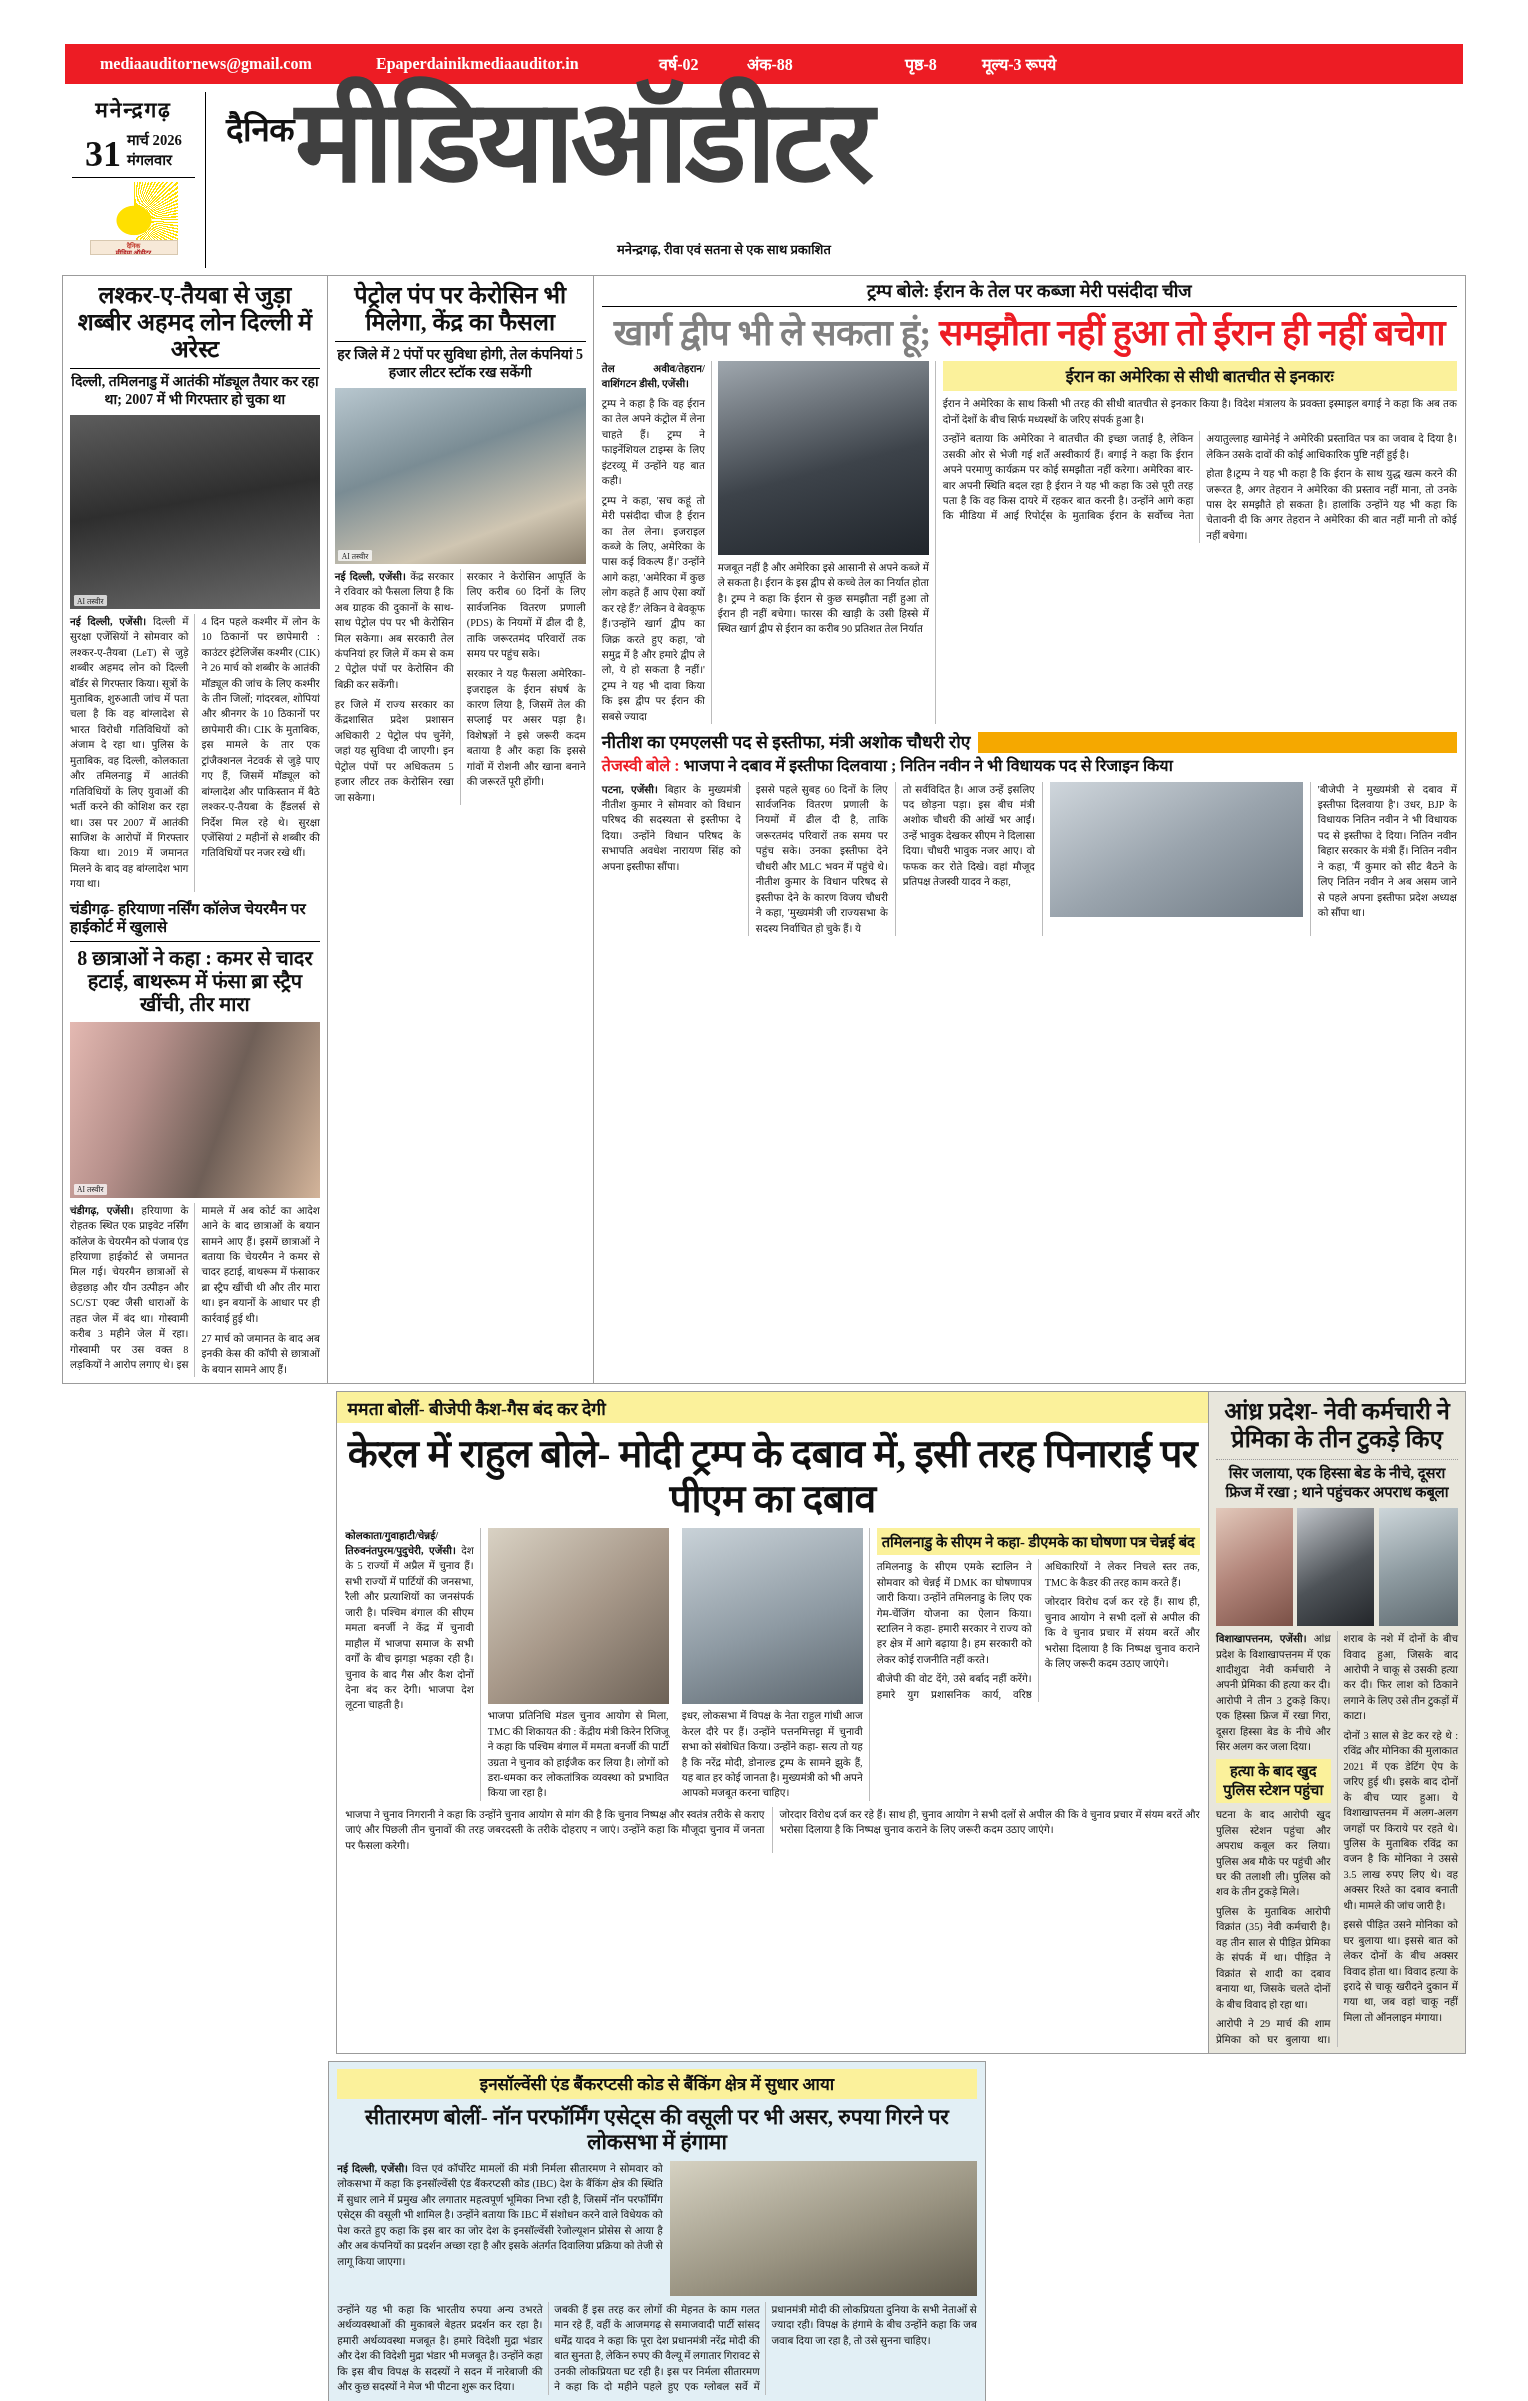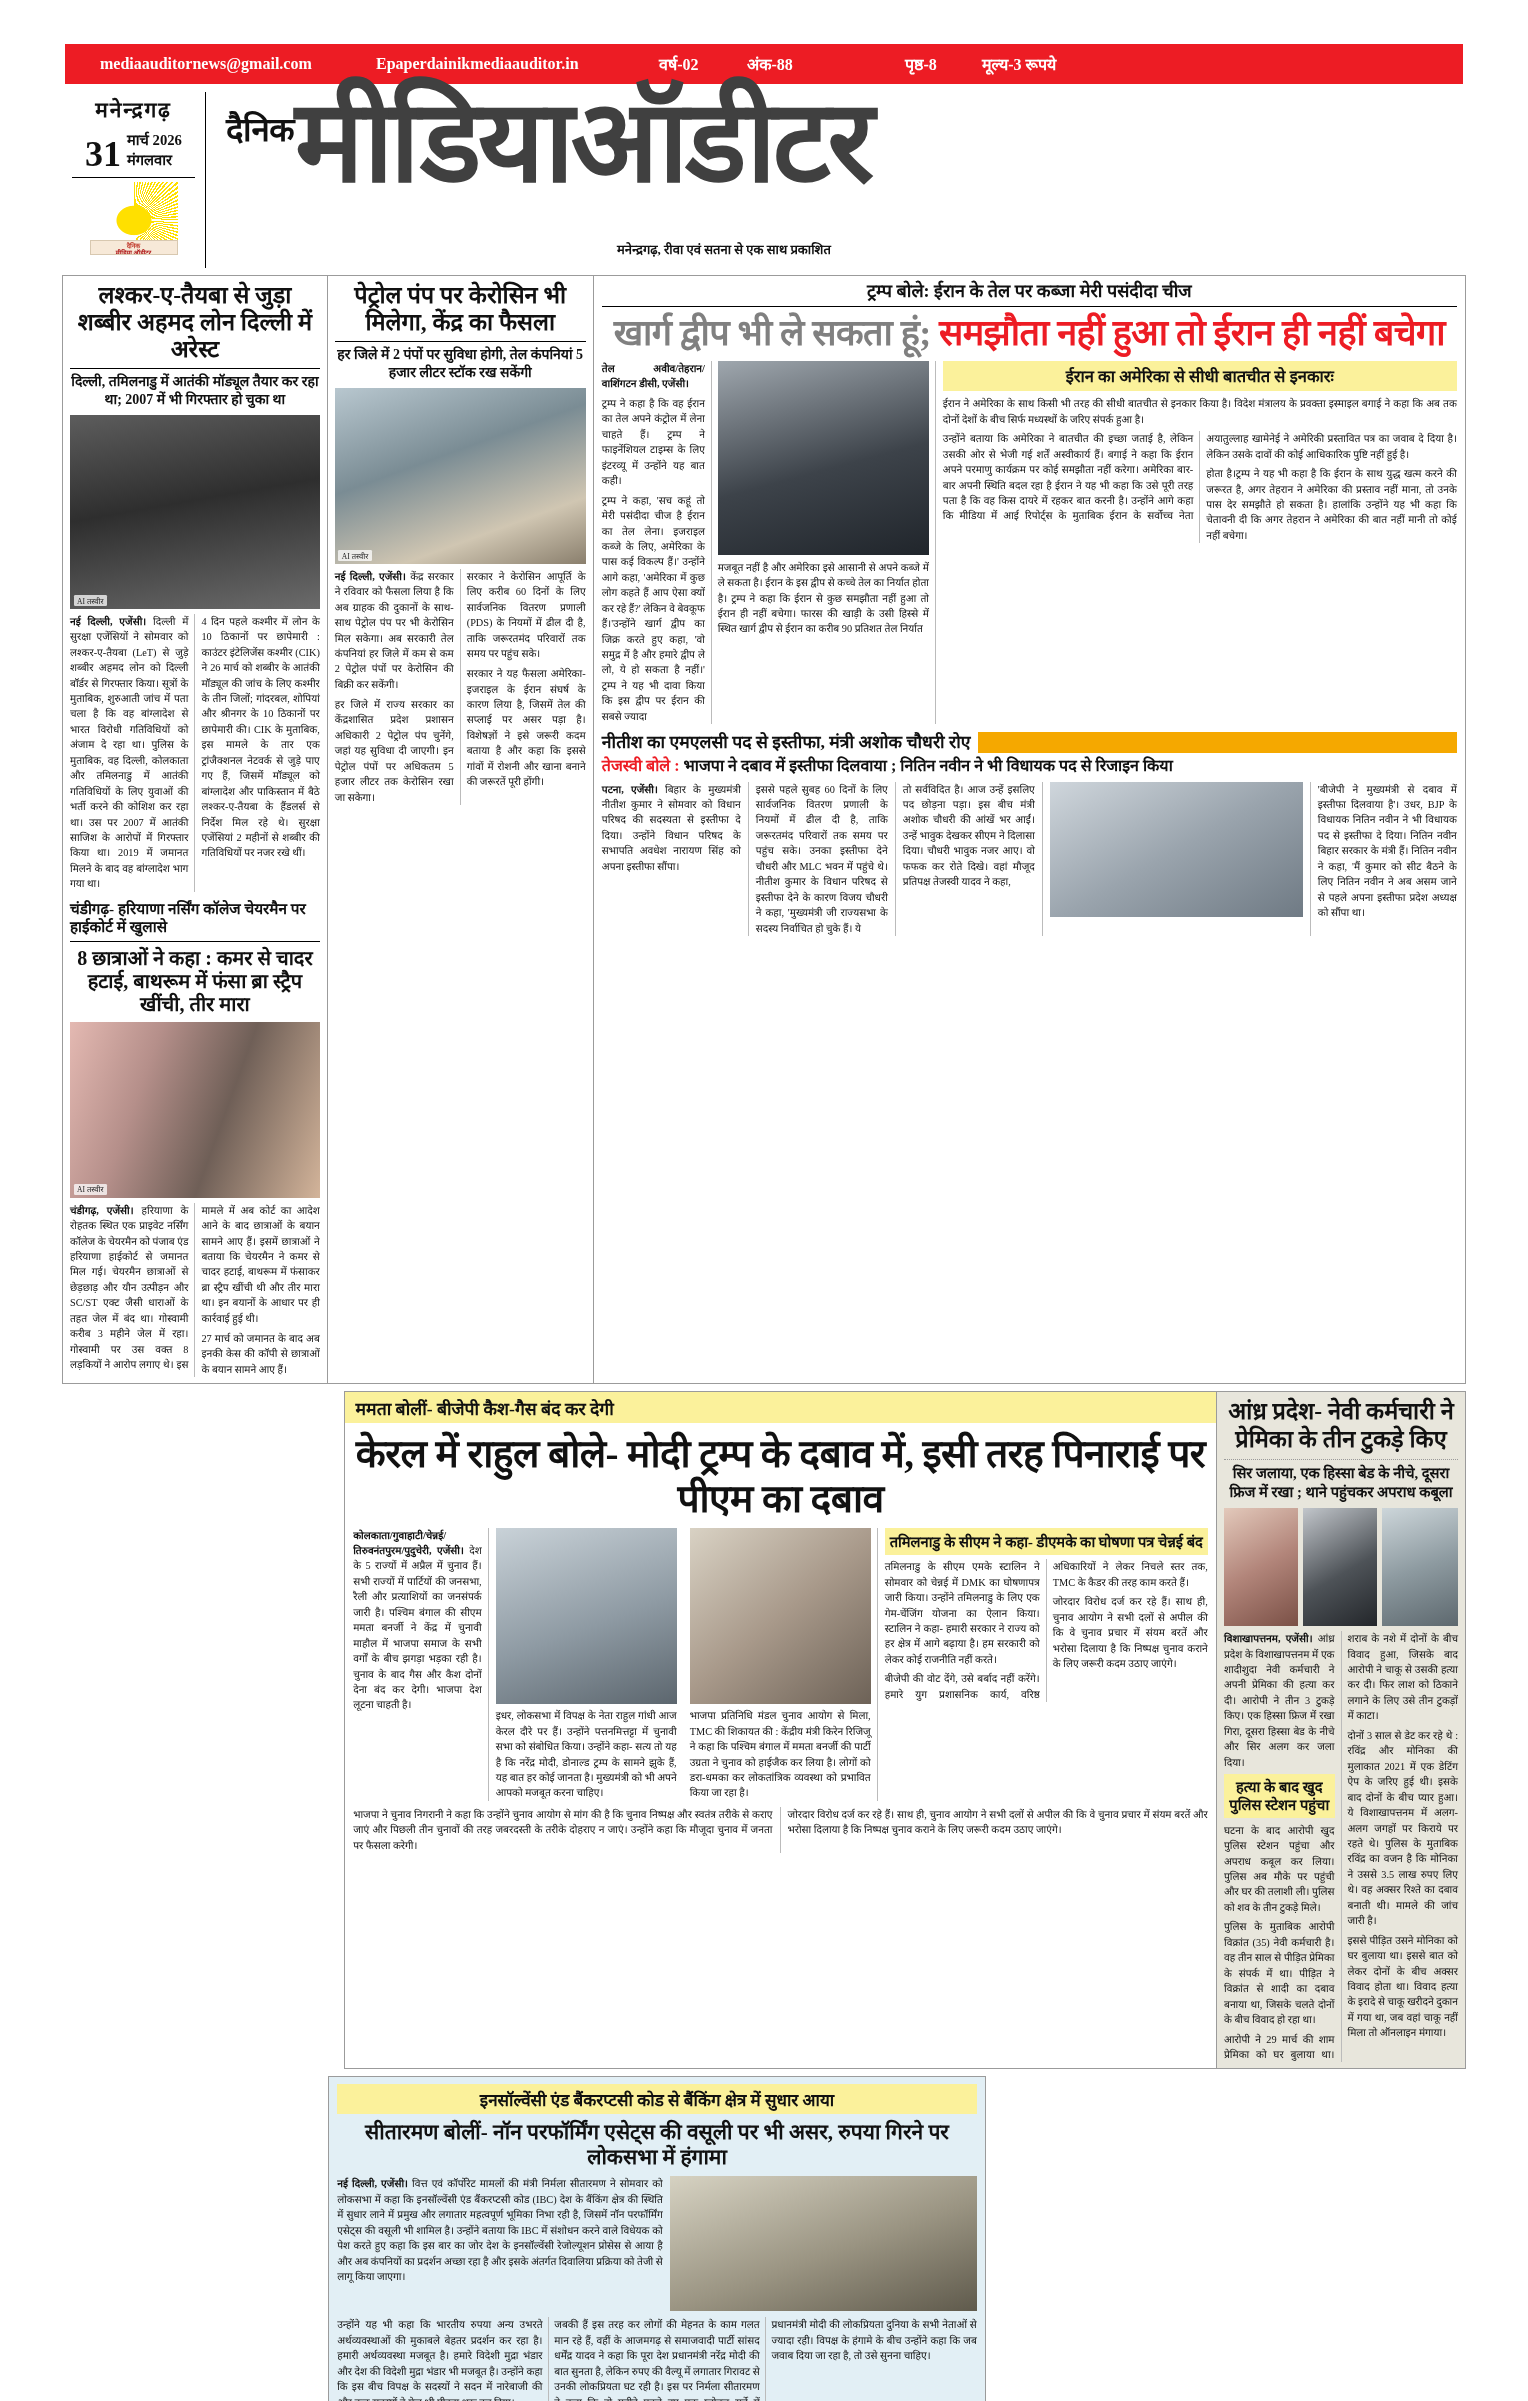--- a/index.html
+++ b/index.html
@@ -309,37 +309,37 @@
       </div>
     </div>
   </div>
 
   <div class="gap"></div>
 
   <div class="rowflex">
 
     <div style="width:266px;"></div>
 
-    <div class="box" style="width:873px;margin-left:16px;">
+    <div class="box" style="width:873px;margin-left:8px;">
       <div class="pad" style="padding:0 0 7px;">
         <div class="kicker-yellow" style="text-align:left;padding-left:10.6px;font-size:17.6px;">ममता बोलीं- बीजेपी कैश-गैस बंद कर देगी</div>
         <div class="hl" style="font-size:39px;text-align:center;line-height:1.16;margin:8.2px 9.4px 5.9px;letter-spacing:-0.6px;">केरल में राहुल बोले- मोदी ट्रम्प के दबाव में, इसी तरह पिनाराई पर पीएम का दबाव</div>
 
         <div class="rowflex" style="padding:0 8.2px;">
           <div style="width:136px;padding-right:6.5px;border-right:0.6px solid #bbb;">
             <p class="body" style="margin:0 0 4.1px;"><span class="byl">कोलकाता/गुवाहाटी/चेन्नई/तिरुवनंतपुरम/पुदुचेरी, एजेंसी।</span>
               <span>देश के 5 राज्यों में अप्रैल में चुनाव हैं। सभी राज्यों में पार्टियों की जनसभा, रैली और प्रत्याशियों का जनसंपर्क जारी है। पश्चिम बंगाल की सीएम ममता बनर्जी ने केंद्र में चुनावी माहौल में भाजपा समाज के सभी वर्गों के बीच झगड़ा भड़का रही है। चुनाव के बाद गैस और कैश दोनों देना बंद कर देगी। भाजपा देश लूटना चाहती है।</span></p>
           </div>
           <div style="width:194px;padding:0 6.5px;">
+            <div class="ph p-mamta" style="height:176px;"></div>
+            <p class="body" style="margin:4.7px 0 0;">भाजपा प्रतिनिधि मंडल चुनाव आयोग से मिला, TMC की शिकायत की : केंद्रीय मंत्री किरेन रिजिजू ने कहा कि पश्चिम बंगाल में ममता बनर्जी की पार्टी उग्रता ने चुनाव को हाईजैक कर लिया है। लोगों को डरा-धमका कर लोकतांत्रिक व्यवस्था को प्रभावित किया जा रहा है।</p>
+          </div>
+          <div style="width:194px;padding:0 6.5px;">
             <div class="ph p-rahul" style="height:176px;"></div>
             <p class="body" style="margin:4.7px 0 0;">इधर, लोकसभा में विपक्ष के नेता राहुल गांधी आज केरल दौरे पर हैं। उन्होंने पत्तनमित्तट्टा में चुनावी सभा को संबोधित किया। उन्होंने कहा- सत्य तो यह है कि नरेंद्र मोदी, डोनाल्ड ट्रम्प के सामने झुके हैं, यह बात हर कोई जानता है। मुख्यमंत्री को भी अपने आपको मजबूत करना चाहिए।</p>
-          </div>
-          <div style="width:194px;padding:0 6.5px;">
-            <div class="ph p-mamta" style="height:176px;"></div>
-            <p class="body" style="margin:4.7px 0 0;">भाजपा प्रतिनिधि मंडल चुनाव आयोग से मिला, TMC की शिकायत की : केंद्रीय मंत्री किरेन रिजिजू ने कहा कि पश्चिम बंगाल में ममता बनर्जी की पार्टी उग्रता ने चुनाव को हाईजैक कर लिया है। लोगों को डरा-धमका कर लोकतांत्रिक व्यवस्था को प्रभावित किया जा रहा है।</p>
           </div>
           <div style="flex:1;padding-left:6.5px;border-left:0.6px solid #bbb;font-family:Liberation Serif, serif;">
             <div class="kicker-yellow kicker-yellow-sm">तमिलनाडु के सीएम ने कहा- डीएमके का घोषणा पत्र चेन्नई बंद</div>
             <div class="cols2" style="margin-top:4.7px;">
               <p class="body" style="margin:0 0 4.1px;">तमिलनाडु के सीएम एमके स्टालिन ने सोमवार को चेन्नई में DMK का घोषणापत्र जारी किया। उन्होंने तमिलनाडु के लिए एक गेम-चेंजिंग योजना का ऐलान किया। स्टालिन ने कहा- हमारी सरकार ने राज्य को हर क्षेत्र में आगे बढ़ाया है। हम सरकारी को लेकर कोई राजनीति नहीं करते।</p>
               <p class="body" style="margin:0 0 4.1px;">बीजेपी की वोट देंगे, उसे बर्बाद नहीं करेंगे। हमारे युग प्रशासनिक कार्य, वरिष्ठ अधिकारियों ने लेकर निचले स्तर तक, TMC के कैडर की तरह काम करते हैं।</p>
               <p class="body" style="margin:0;">जोरदार विरोध दर्ज कर रहे हैं। साथ ही, चुनाव आयोग ने सभी दलों से अपील की कि वे चुनाव प्रचार में संयम बरतें और भरोसा दिलाया है कि निष्पक्ष चुनाव कराने के लिए जरूरी कदम उठाए जाएंगे।</p>
             </div>
           </div>
         </div>

